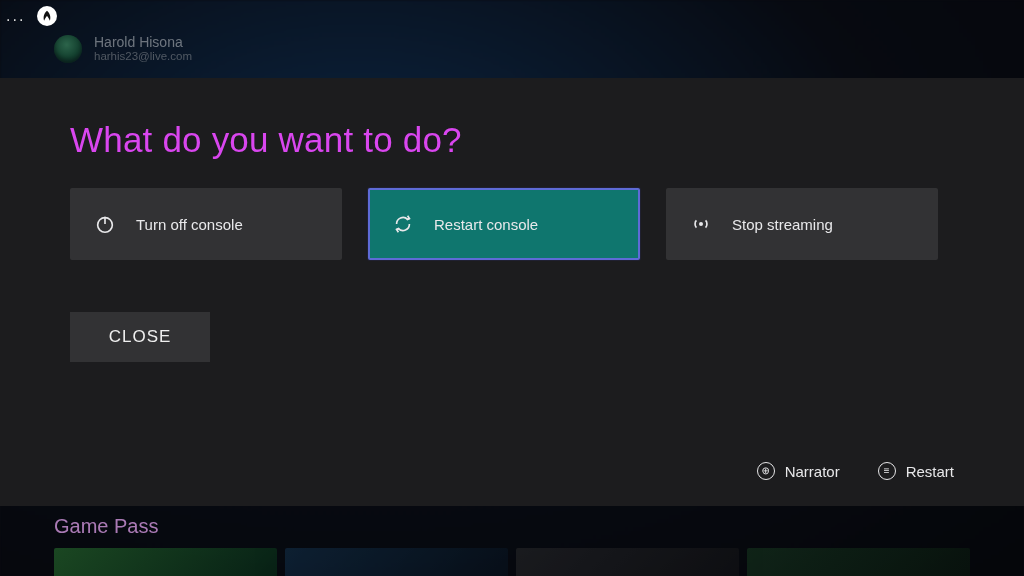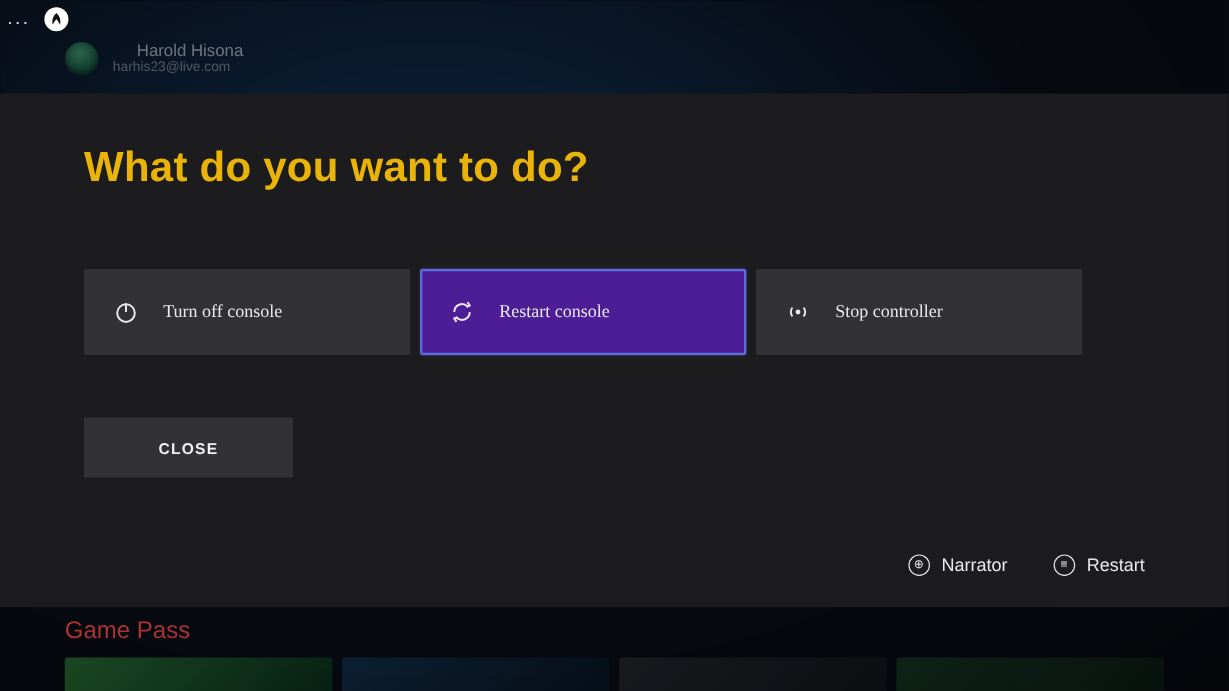--- a/index.html
+++ b/index.html
@@ -31,71 +31,70 @@
     position: absolute; top: 34px; left: 54px;
     display: flex; align-items: center; gap: 12px;
     z-index: 4; opacity: 0.55;
   }
   .avatar {
     width: 28px; height: 28px; border-radius: 50%;
     background: radial-gradient(circle at 45% 35%, #4aa86f 0%, #1d663b 55%, #123f25 100%);
     box-shadow: inset 0 -3px 4px rgba(0,0,0,.5);
   }
   .profile-text { line-height: 1.15; }
-  .profile-name { font-size: 14px; color: #bfc3c7; margin-left: 20px; }
+  .profile-name { font-size: 14px; color: #bfc3c7; }
   .profile-email { font-size: 11.5px; color: #8a8e93; }
   .overlay {
     position: absolute; left:0; right:0; top:78px; bottom:70px;
     background: #1c1c1e;
     z-index: 5;
     padding: 42px 70px 0 70px;
   }
-  .title { font-size: 35px; font-weight: 700; letter-spacing: .2px; color: #eab308; margin-bottom: 64px; }
+  .title { font-size: 35px; font-weight: 400; letter-spacing: .2px; color: #d946ef; margin-bottom: 28px; }
   .option-grid {
     display: grid;
     grid-template-columns: repeat(3, 272px);
-    gap: 8px;
-    font-family: Liberation Serif, serif;
+    gap: 26px;
   }
   .option-btn {
     background: #323234;
     height: 72px;
     display: flex; align-items: center; gap: 20px;
     padding: 0 22px;
     color: #e9e9eb; font-size: 15px;
     border: 2px solid transparent; border-radius: 2px;
     cursor: pointer;
   }
   .option-btn.selected {
-    background: #4c1d95;
+    background: #0f766e;
     border: 2px solid #5e6bd6;
     box-shadow: 0 0 0 1px #202031;
   }
   .opt-icon { width: 22px; height: 22px; flex: 0 0 22px; display:flex; align-items:center; justify-content:center; }
   .opt-icon svg { width: 22px; height: 22px; stroke: #e8e8ea; fill: none; stroke-width: 1.8; }
   .close-btn {
     margin-top: 52px;
-    width: 174px; height: 50px;
+    width: 140px; height: 50px;
     background: #323234; color: #efefef;
     display:flex; align-items:center; justify-content:center;
-    font-size: 13px; font-weight: 700; letter-spacing: 1px;
+    font-size: 17px; font-weight: 400; letter-spacing: 1px;
     cursor: pointer;
   }
   .access-row {
     position: absolute; right: 70px; bottom: 26px;
     display: flex; gap: 38px; align-items: center;
   }
   .access-item { display:flex; gap:10px; align-items:center; color:#e8e8ea; font-size:15px; cursor:pointer; }
   .access-item .circ {
     width: 18px; height:18px; border:1.6px solid #e6e6e8; border-radius:50%;
     display:flex; align-items:center; justify-content:center; font-size:10px; line-height:1;
   }
   .footer-label {
     position:absolute; left:54px; bottom:38px; z-index:3;
-    font-size:20px; color:#ef4444; opacity:.7;
+    font-size:20px; color:#f0abfc; opacity:.7;
   }
   .tiles { position:absolute; left:54px; right:54px; bottom:-4px; height:32px; z-index:3; display:flex; gap:8px; opacity:.55; }
   .tile { flex:1; background:linear-gradient(135deg,#2b7a32,#08331a); border-radius:2px; }
   .tile:nth-child(2){background:linear-gradient(135deg,#13324e,#08131f);}
   .tile:nth-child(3){background:linear-gradient(135deg,#2a2a2c,#141416);}
   .tile:nth-child(4){background:linear-gradient(135deg,#173a20,#0a1a0e);}
 </style>
 </head>
 <body>
 
@@ -155,21 +154,21 @@
     </div>
 
     <div class="option-btn">
       <span class="opt-icon">
         <svg viewBox="0 0 24 24">
             <circle cx="12" cy="12" r="2.2" fill="#e8e8ea" stroke="none"></circle>
             <path d="M7 8c-2 2-2 6 0 8"></path>
             <path d="M17 8c2 2 2 6 0 8"></path>
           </svg>
       </span>
-      <span>Stop controller</span>
+      <span>Stop streaming</span>
     </div>
 
   </div>
 
   <div class="close-btn">CLOSE</div>
 
   <div class="access-row">
     <div class="access-item">
       <span class="circ">⊕</span>
       <span>Narrator</span>

